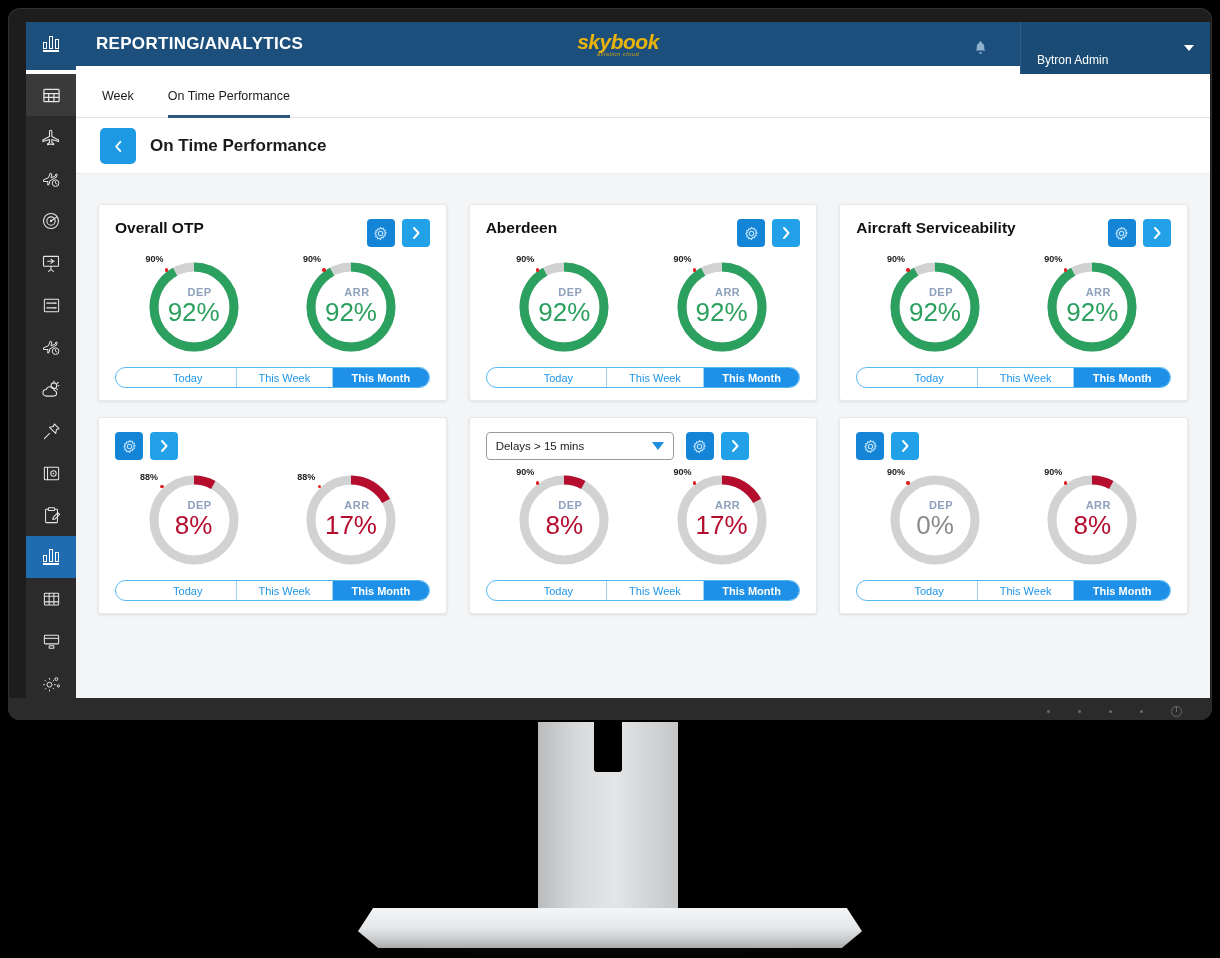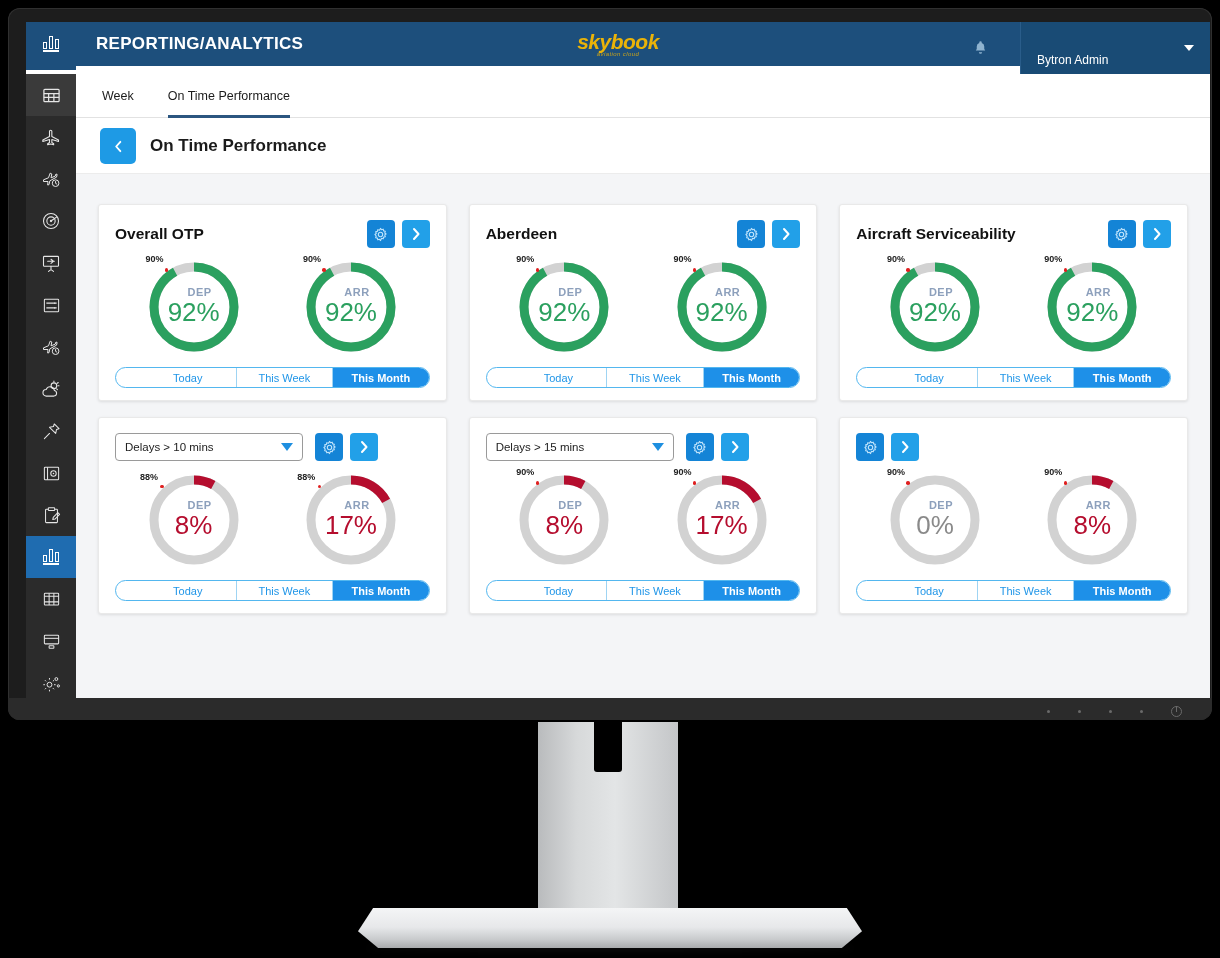--- a/index.html
+++ b/index.html
@@ -84,21 +84,21 @@
 
   .page-head { position:absolute; left:50px; top:97px; width:1134px; height:55px; background:#fff; display:flex; align-items:center; padding-left:24px; gap:14px; border-bottom:1px solid #ececec; }
   .back-btn { width:36px; height:36px; background:#1e9ae5; border-radius:5px; display:flex; align-items:center; justify-content:center; }
   .page-title { font-size:17px; font-weight:bold; color:#1b1b1b; }
 
   .content { position:absolute; left:50px; top:152px; width:1134px; height:524px; background:#f4f5f7; padding:30px 22px; }
   .grid { display:grid; grid-template-columns:repeat(3,1fr); gap:16px 22px; }
 
   .card { background:#fff; border:1px solid #e9e9e9; border-radius:3px; box-shadow:0 1px 3px rgba(0,0,0,.10); padding:14px 16px 12px 16px; }
 
-  .card-top { display:flex; align-items:center; height:30px; margin-bottom:4px; }
+  .card-top { display:flex; align-items:flex-start; height:30px; margin-bottom:4px; }
   .card-title { font-size:15.5px; font-weight:bold; color:#111; flex:1; }
   .icon-btns { display:flex; gap:7px; }
   .sq-btn { width:28px; height:28px; border-radius:4px; display:flex; align-items:center; justify-content:center; }
   .sq-btn.gear { background:#1484d6; }
   .sq-btn.next { background:#22a0e8; }
 
   .select-wrap { flex:1; height:28px; border:1px solid #9a9a9a; border-radius:4px; background:#fff; display:flex; align-items:center; padding:0 9px; margin-right:12px; max-width:188px; }
   .select-text { font-size:11.5px; color:#222; flex:1; }
   .sel-caret { width:0;height:0;border-left:6px solid transparent;border-right:6px solid transparent;border-top:8px solid #1e8fe0; }
 
@@ -402,24 +402,20 @@
   </div>
               </div>
     <div class="seg">
                 <div class="">Today</div>
                 <div class="">This Week</div>
                 <div class="on">This Month</div>
               </div>
   </div>
             <div class="card">
     <div class="card-top">
-         <div class="select-wrap">
-           <span class="select-text">Delays &gt; 10 mins</span>
-           <span class="sel-caret"></span>
-         </div>
          <div class="icon-btns">
            <div class="sq-btn gear">
                     <svg width="17" height="17" viewBox="0 0 24 24" fill="none" stroke="#bfe3fb" stroke-width="1.6">
                       <circle cx="12" cy="12" r="3.1"></circle>
                       <path d="M12 3.4l1.5 1.9 2.3-.8.6 2.4 2.4.6-.8 2.3 1.9 1.5-1.9 1.5.8 2.3-2.4.6-.6 2.4-2.3-.8L12 20.6l-1.5-1.9-2.3.8-.6-2.4-2.4-.6.8-2.3L4.1 12l1.9-1.5-.8-2.3 2.4-.6.6-2.4 2.3.8z" stroke-linejoin="round"></path>
                     </svg>
                   </div>
            <div class="sq-btn next">
                     <svg width="14" height="16" viewBox="0 0 14 16" fill="none" stroke="#fff" stroke-width="2" stroke-linecap="round" stroke-linejoin="round">
                       <path d="M5 3l4.5 5L5 13"></path>

